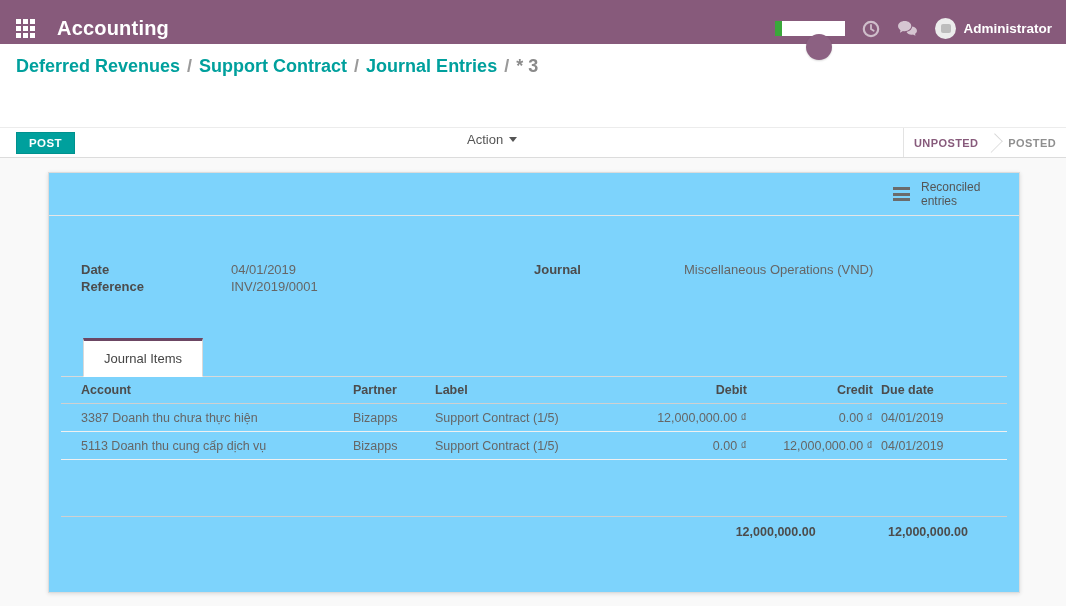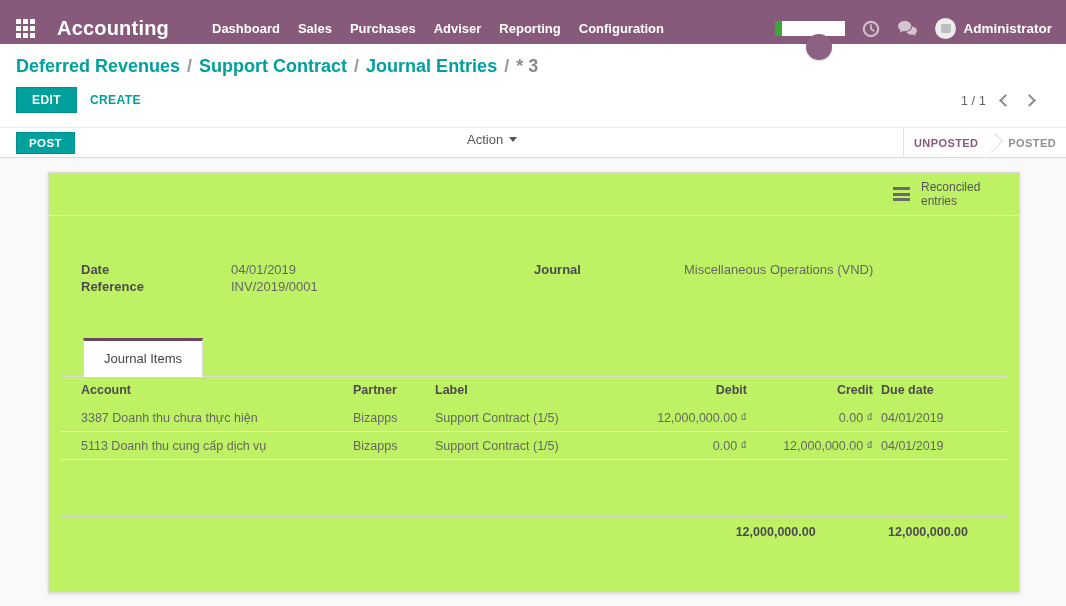--- a/index.html
+++ b/index.html
@@ -44,21 +44,21 @@
   
   .statusbar { height:31px; background:#fff; border-top:1px solid #ececec; border-bottom:1px solid #dcdcdc; display:flex; align-items:center; padding-left:16px; }
   .statusbar .btn-primary { padding:4px 12px; font-size:11.5px; }
   .status-right { margin-left:auto; height:100%; display:flex; align-items:center; border-left:1px solid #e3e3e3; width:163px; justify-content:center; }
   .status { font-size:11px; font-weight:bold; letter-spacing:0.4px; color:#8f8f8f; cursor:pointer; }
   .status.active { color:#875A7B; }
   .status-arrow { width:18px; height:18px; border-top:1px solid #d5d5d5; border-right:1px solid #d5d5d5; transform:rotate(45deg) scale(0.62,0.9); margin:0 6px; }
 
   
   .content { background:#f9f9f9; height:448px; position:relative; }
-  .sheet { position:absolute; left:48px; top:14px; width:972px; height:421px; background:#bef264; border:1px solid #dcdcdc; box-shadow:0 1px 4px rgba(0,0,0,0.12); }
+  .sheet { position:absolute; left:48px; top:14px; width:972px; height:421px; background:#7dd3fc; border:1px solid #dcdcdc; box-shadow:0 1px 4px rgba(0,0,0,0.12); }
   .sheet-header { height:43px; border-bottom:1px solid #e6e6e6; display:flex; justify-content:flex-end; align-items:center; padding-right:34px; }
   .reconciled-btn { display:flex; align-items:center; gap:11px; cursor:pointer; }
   .hamburger { display:flex; flex-direction:column; gap:2.5px; }
   .hamburger i { width:17px; height:3px; background:#6b6b6b; display:block; }
   .reconciled-label { font-size:12px; color:#555; width:64px; line-height:1.2; }
 
   .fields { margin:46px 32px 4px 32px; display:grid; grid-template-columns:150px 303px 150px 1fr; row-gap:2px; font-size:13px; align-items:baseline; }
   .field-label { font-weight:bold; color:#4c4c4c; }
   .field-value { color:#666; }
 
@@ -90,28 +90,20 @@
         <i></i>
         <i></i>
         <i></i>
         <i></i>
         <i></i>
         <i></i>
         <i></i>
         <i></i>
     </div>
     <div class="brand">Accounting</div>
-    <nav class="topnav">
-      <span class="nav-item">Dashboard</span>
-      <span class="nav-item">Sales</span>
-      <span class="nav-item">Purchases</span>
-      <span class="nav-item">Adviser</span>
-      <span class="nav-item">Reporting</span>
-      <span class="nav-item">Configuration</span>
-    </nav>
     <div class="topbar-right">
       <div class="progress">
           <i></i>
         </div>
       <span class="tray-icon">
         <svg width="18" height="18" viewBox="0 0 20 20">
           <circle cx="10" cy="10" r="8" fill="none" stroke="rgba(255,255,255,0.6)" stroke-width="2.4"></circle>
           <path d="M10 5.5 V10 L13 12" fill="none" stroke="rgba(255,255,255,0.6)" stroke-width="2" stroke-linecap="round"></path>
         </svg>
       </span>
@@ -128,29 +120,20 @@
         <span class="user-name">Administrator</span>
       </div>
     </div>
   </header>
   <div class="planner-dot"></div>
 
   <div class="control-panel">
     <div class="breadcrumb">
       <a>Deferred Revenues</a><span class="sep">/</span><a>Support Contract</a><span class="sep">/</span><a>Journal Entries</a><span class="sep">/</span><span class="current">* 3</span>
     </div>
-    <div class="cp-buttons">
-      <button class="btn-primary">EDIT</button>
-      <button class="btn-link">CREATE</button>
-      <div class="pager">
-        <span class="pager-text">1 / 1</span>
-        <span class="chev prev"></span>
-        <span class="chev next"></span>
-      </div>
-    </div>
     <div class="action-menu">
       <span>Action</span>
       <span class="caret-down"></span>
     </div>
   </div>
 
   <div class="statusbar">
     <button class="btn-primary">POST</button>
     <div class="status-right">
       <span class="status active">UNPOSTED</span>

